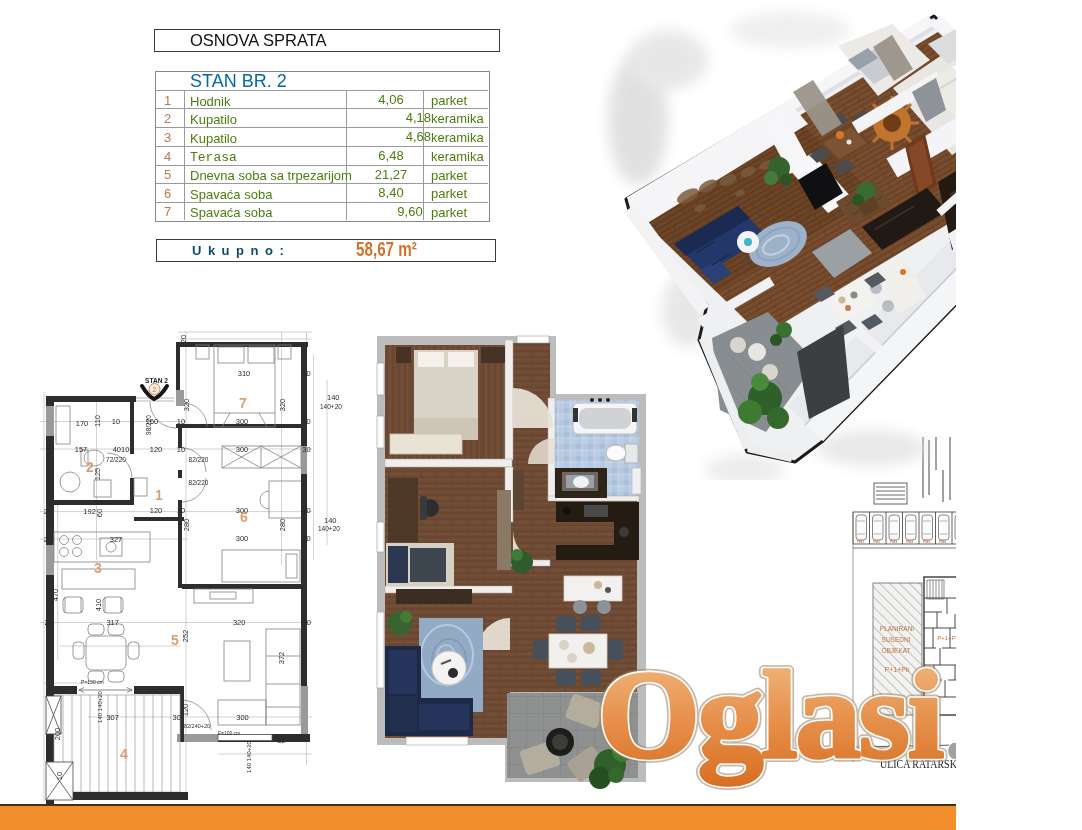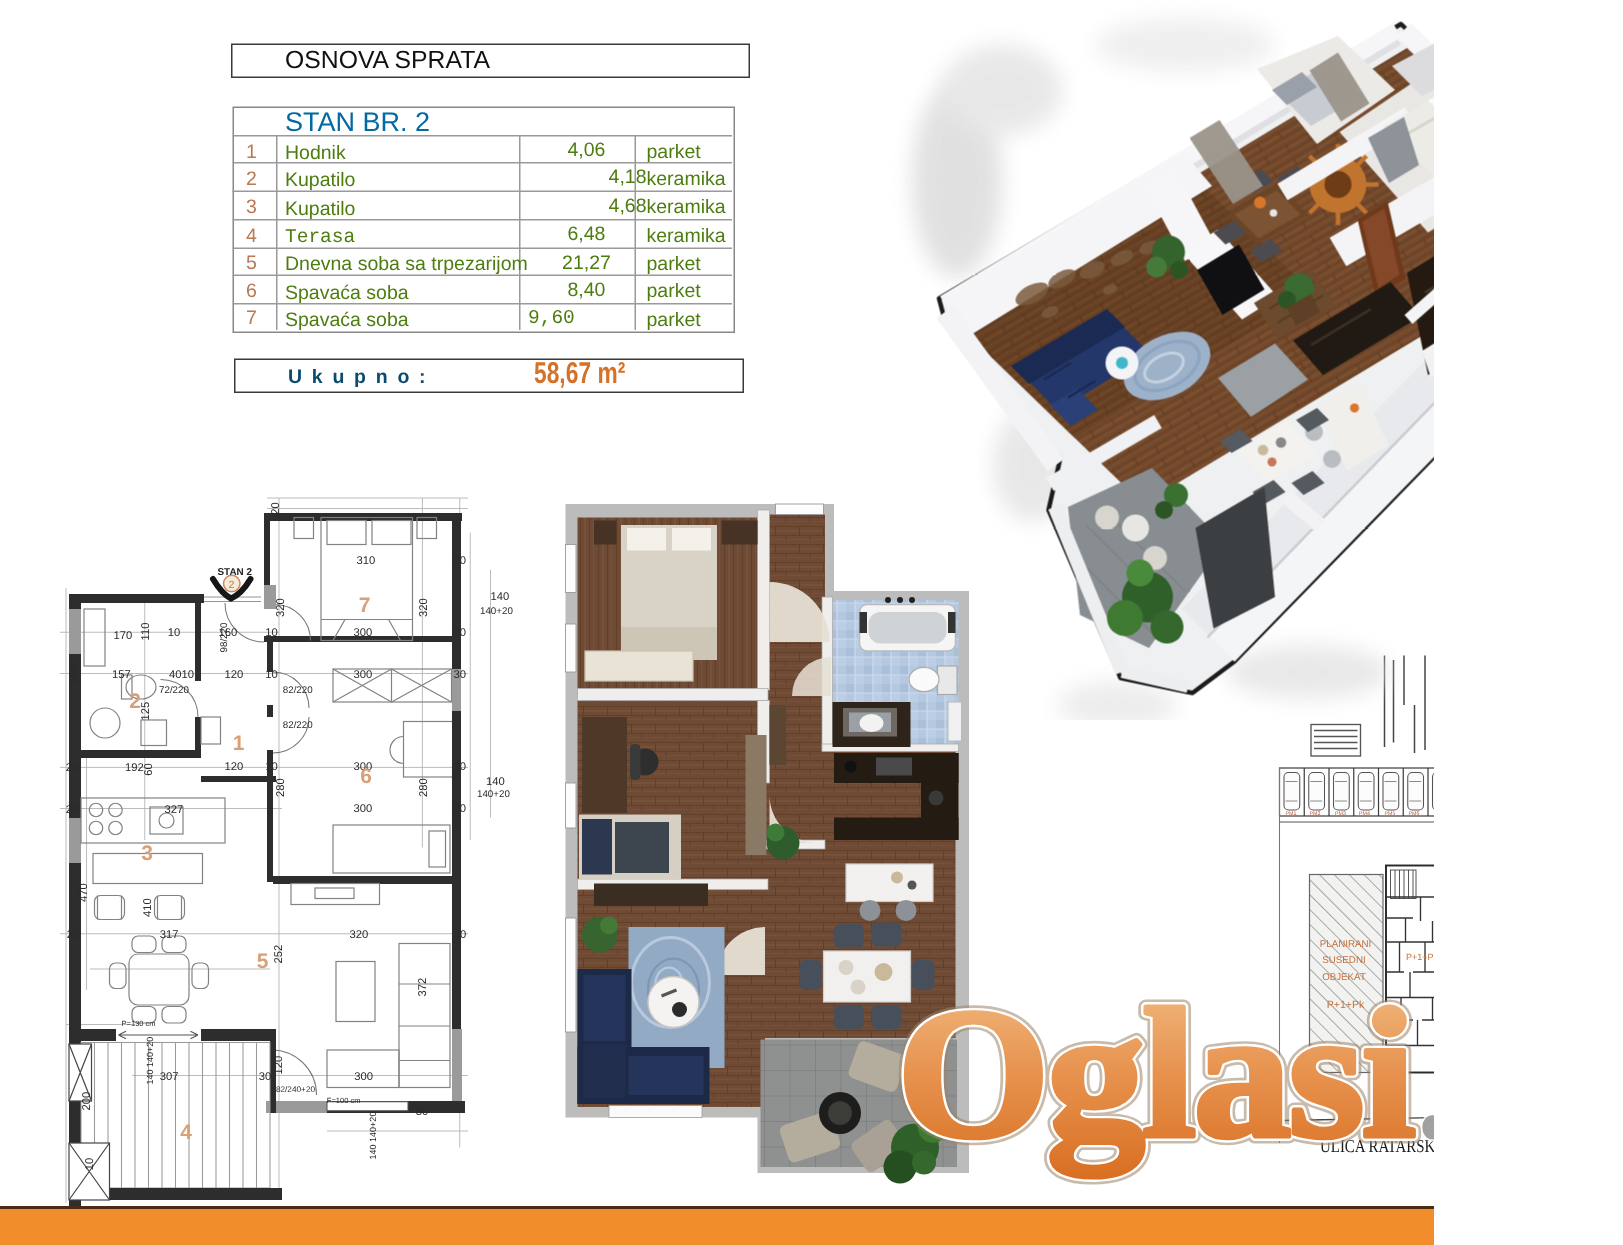--- a/index.html
+++ b/index.html
@@ -60,21 +60,21 @@
 
 <div class="abs rowline" style="top:183.1px;"></div>
 <div class="cell num" style="left:164px;top:185.6px;">6</div>
 <div class="cell" style="left:190px;top:186.6px;">Spavaća soba</div>
 <div class="cell" style="left:351px;top:185.1px;width:80px;text-align:center;">8,40</div>
 <div class="cell" style="left:431px;top:186.1px;">parket</div>
 
 <div class="abs rowline" style="top:201.8px;"></div>
 <div class="cell num" style="left:164px;top:204.3px;">7</div>
 <div class="cell" style="left:190px;top:205.3px;">Spavaća soba</div>
-<div class="cell" style="left:352px;top:203.8px;width:80px;font-family:Liberation Mono, monospace;">9,60</div>
+<div class="cell" style="left:370px;top:203.8px;width:80px;text-align:center;">9,60</div>
 <div class="cell" style="left:431px;top:204.8px;">parket</div>
 
 <div class="abs" style="left:156px;top:239px;width:338px;height:21px;border:1.5px solid #3a3a3a;"></div>
 
 <div class="abs" style="left:192px;top:243px;font-size:13px;font-weight:bold;letter-spacing:6.5px;color:#0c4a6e;">Ukupno:</div>
 
 <div class="abs" style="left:356px;top:238px;font-size:20px;font-weight:bold;color:#d4722a;transform:scaleX(0.76);transform-origin:0 0;">58,67 m²</div>
 
 <svg class="abs" style="left:0px;top:320px;" width="360" height="490" viewBox="0 320 360 490" shape-rendering="crispEdges" text-rendering="optimizeSpeed">
 <g font-family="Liberation Sans, sans-serif" font-size="7.5" fill="#2a2a2a">

